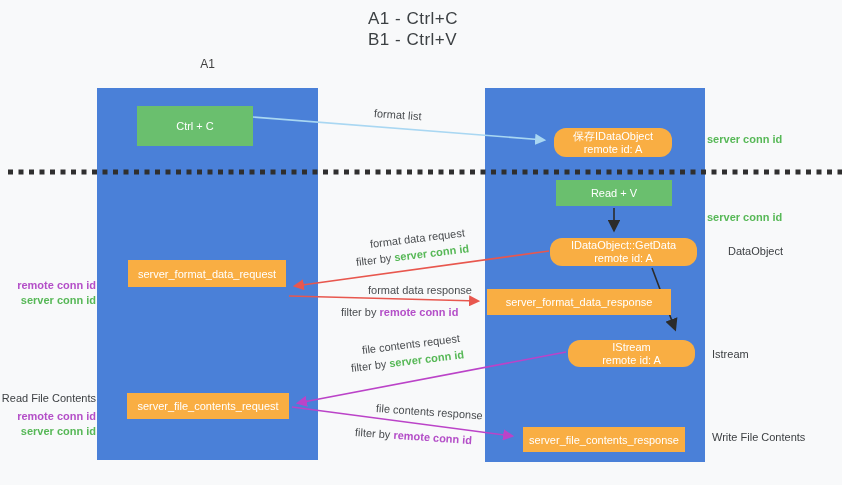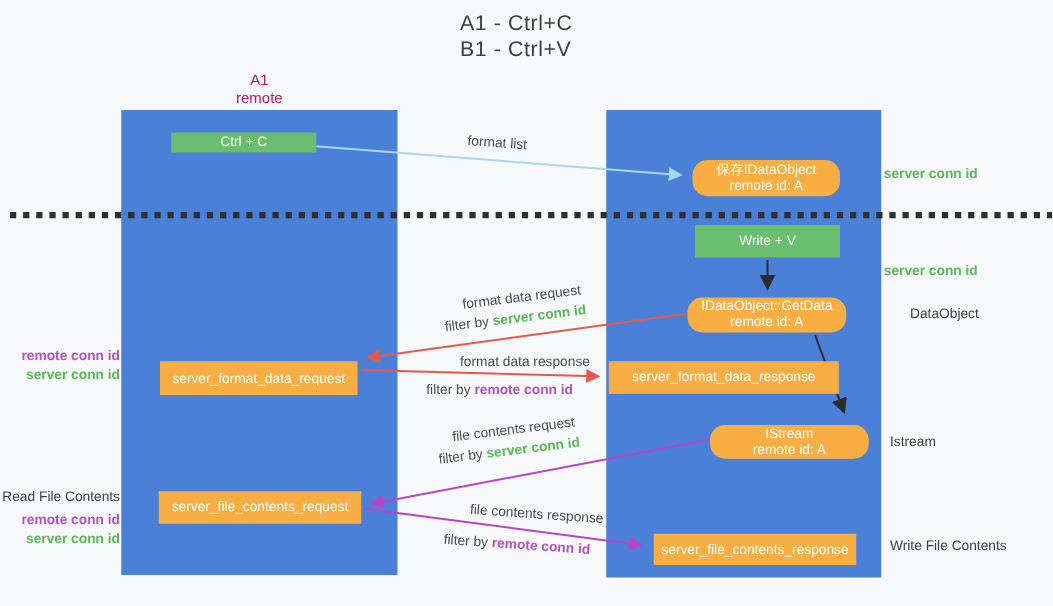--- a/index.html
+++ b/index.html
@@ -8,21 +8,21 @@
     background:#f8f9fa; overflow:hidden;
     font-family:"Liberation Sans", sans-serif;
   }
   .title {
     position:absolute; left:368px; top:8px;
     font-size:17px; line-height:21px; color:#3c4043; letter-spacing:.5px;
   }
   .lane { position:absolute; background:#4a80d8; }
   .lane-head {
     position:absolute; text-align:center;
-    font-size:12px; line-height:14px; color:#be185d;
+    font-size:12px; line-height:14px; color:#404040;
   }
   .node {
     position:absolute; display:flex; align-items:center; justify-content:center;
     color:#fff; font-size:11px; text-align:center; box-sizing:border-box;
   }
   .green-node  { background:#6abf6e; }
   .orange-node { background:#f9ae43; }
   .two-line { flex-direction:column; font-size:11px; line-height:13px;border-radius:12px; }
   .lbl { position:absolute; font-size:11px; color:#3d4043; white-space:nowrap; }
   .green-t  { color:#57b857; font-weight:bold; }
@@ -39,21 +39,20 @@
 
 <div class="stage">
 
   <div class="title">
     <div>A1 - Ctrl+C</div>
     <div>B1 - Ctrl+V</div>
   </div>
 
   <div class="lane-head" style="left:97px; top:57px; width:221px;">
     <div>A1</div>
-    <div>remote</div>
   </div>
 
   <div class="lane" style="left:97px; top:88px; width:221px; height:372px;"></div>
   <div class="lane" style="left:485px; top:88px; width:220px; height:374px;"></div>
 
   <svg class="overlay" width="842" height="485" viewBox="0 0 842 485">
     <defs>
       <marker id="arr-blue" viewBox="0 0 10 10" refX="8" refY="5" markerWidth="7" markerHeight="7" orient="auto">
         <path d="M0,0 L10,5 L0,10 z" fill="#a9d7f2"></path>
       </marker>
@@ -78,39 +77,39 @@
 
     <path d="M289,296 L478,301" stroke="#e8574e" stroke-width="1.6" fill="none" marker-end="url(#arr-red)"></path>
 
     <path d="M652,268 L675,329" stroke="#2b2b2b" stroke-width="1.6" fill="none" marker-end="url(#arr-black)"></path>
 
     <path d="M566,352 L298,403" stroke="#bb43c8" stroke-width="1.6" fill="none" marker-end="url(#arr-purple)"></path>
 
     <path d="M292,407 L512,436" stroke="#bb43c8" stroke-width="1.6" fill="none" marker-end="url(#arr-purple)"></path>
   </svg>
 
-  <div class="node green-node" style="left:137px; top:106px; width:116px; height:16px;">
+  <div class="node green-node" style="left:137px; top:106px; width:116px; height:40px;">
     <span>Ctrl + C</span>
   </div>
 
   <div class="node orange-node two-line" style="left:554px; top:128px; width:118px; height:29px;">
     <div>保存IDataObject</div>
     <div>remote id: A</div>
   </div>
 
   <div class="node green-node" style="left:556px; top:180px; width:116px; height:26px;">
-    <span>Write + V</span>
+    <span>Read + V</span>
   </div>
 
-  <div class="node orange-node two-line" style="left:550px; top:238px; width:127px; height:28px;">
+  <div class="node orange-node two-line" style="left:550px; top:238px; width:147px; height:28px;">
     <div>IDataObject::GetData</div>
     <div>remote id: A</div>
   </div>
 
-  <div class="node orange-node" style="left:128px; top:289px; width:158px; height:27px;justify-content:center;">
+  <div class="node orange-node" style="left:128px; top:260px; width:158px; height:27px;justify-content:center;">
     <span>server_format_data_request</span>
   </div>
 
   <div class="node orange-node" style="left:487px; top:289px; width:184px; height:26px;">
     <span>server_format_data_response</span>
   </div>
 
   <div class="node orange-node two-line" style="left:568px; top:340px; width:127px; height:27px;">
     <div>IStream</div>
     <div>remote id: A</div>

